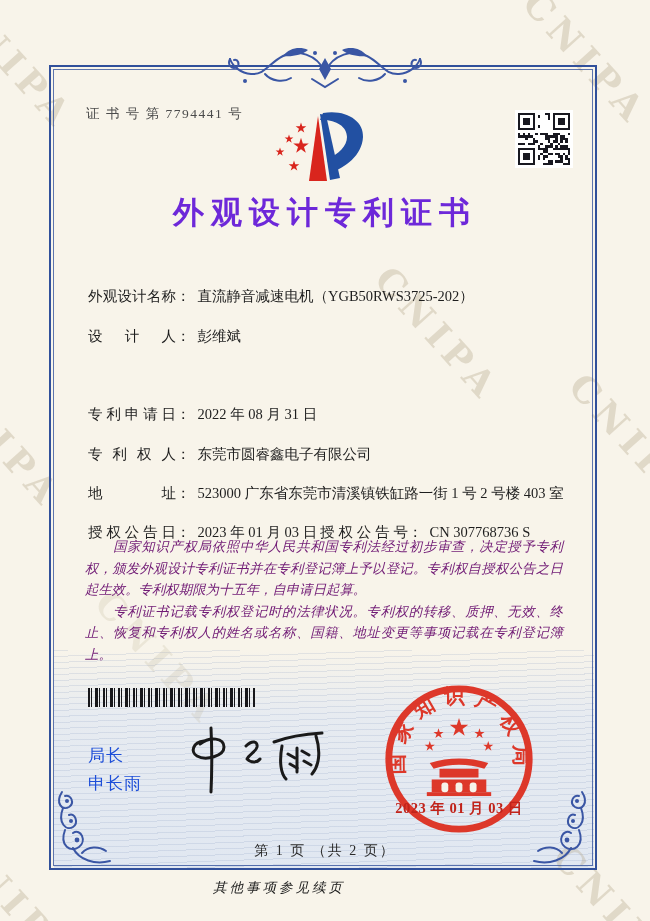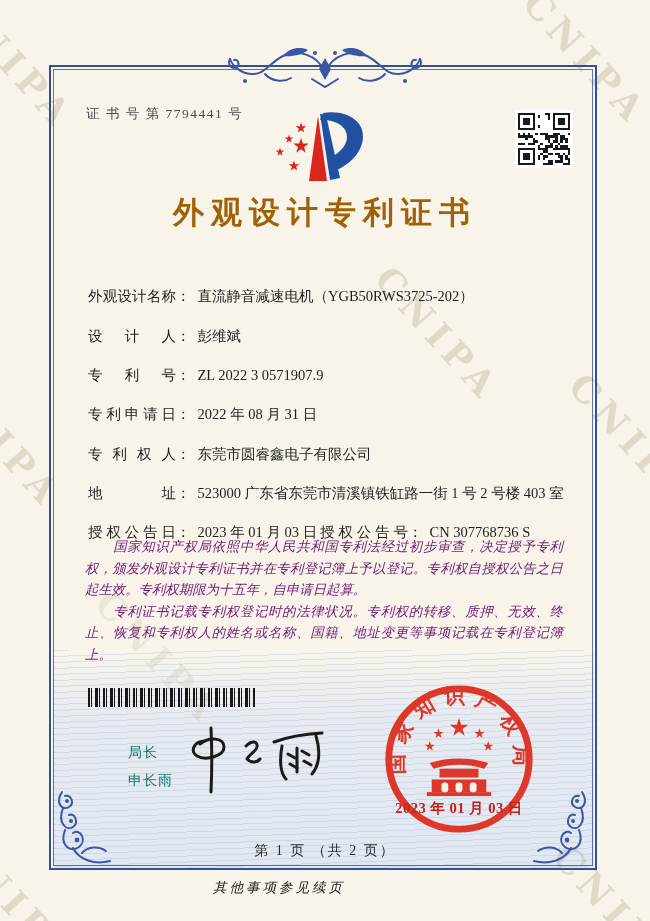--- a/index.html
+++ b/index.html
@@ -26,38 +26,38 @@
   svg .fl{fill:#3a56a4;stroke:none;}
 
   .cert-no{position:absolute;left:86px;top:105px;font-size:13.5px;color:#4b4b4b;letter-spacing:1.5px;z-index:4;}
   .logo{position:absolute;left:273px;top:109px;z-index:4;}
   .qr{position:absolute;left:515px;top:110px;width:52px;height:52px;background:#fff;padding:3px;z-index:4;
       display:grid;grid-template-columns:repeat(21,1fr);grid-template-rows:repeat(21,1fr);}
   .qr div{background:transparent;}
   .qr div.on{background:#181820;}
 
   .title{position:absolute;left:0;top:192px;width:650px;text-align:center;font-size:31px;font-weight:700;
-         letter-spacing:7px;color:#a16207;z-index:4;}
+         letter-spacing:7px;color:#6d28d9;z-index:4;}
 
   .row{position:absolute;left:88px;font-size:14.5px;color:#1e1e1e;z-index:4;white-space:nowrap;margin-top:16px;}
   .flabel{display:inline-block;width:88px;text-align:justify;text-align-last:justify;vertical-align:bottom;}
   .colon{display:inline-block;}
   .fval{margin-left:7px;}
   .pair2{position:absolute;left:232px;top:0;}
 
   .paras{position:absolute;left:85px;top:536px;width:478px;z-index:4;font-style:italic;
          font-size:13.4px;line-height:21.6px;color:#701a75;text-align:justify;}
   .paras p{margin:0;text-indent:2.1em;}
 
   .barcode{position:absolute;left:88px;top:688px;width:168px;height:19px;z-index:4;
      background:repeating-linear-gradient(90deg,#17171b 0 2px,rgba(0,0,0,0) 2px 3px,#17171b 3px 4px,
         rgba(0,0,0,0) 4px 7px,#17171b 7px 10px,rgba(0,0,0,0) 10px 11px,#17171b 11px 12px,rgba(0,0,0,0) 12px 15px);}
 
   .director{position:absolute;left:88px;z-index:4;font-family:"Liberation Sans","DejaVu Sans",sans-serif;
-            font-size:14px;color:#0f766e;letter-spacing:1px;margin-left:40px;}
+            font-size:17px;color:#1d4ed8;letter-spacing:1px;}
   .sig{position:absolute;left:178px;top:718px;z-index:4;}
 
   .seal{position:absolute;left:381px;top:681px;z-index:5;opacity:.93;}
   .seal-date{position:absolute;left:381px;top:799px;width:156px;text-align:center;z-index:6;
              font-size:14.5px;font-weight:700;color:#c1231a;letter-spacing:.5px;white-space:nowrap;}
 
   .pageno{position:absolute;left:0;top:842px;width:650px;text-align:center;font-size:14px;
           letter-spacing:2px;color:#2a2a2a;z-index:4;}
   .contnote{position:absolute;left:0;top:879px;width:558px;text-align:center;font-size:13.5px;
             font-style:italic;letter-spacing:3px;color:#1c1c1c;z-index:4;}
@@ -588,23 +588,20 @@
       <div class="on"></div>
     </div>
 
   <div class="title">外观设计专利证书</div>
 
   <div class="row" style="top:271px;">
     <span class="flabel">外观设计名称</span><span class="colon">：</span><span class="fval">直流静音减速电机（YGB50RWS3725-202）</span>
   </div>
   <div class="row" style="top:311px;">
     <span class="flabel">设计人</span><span class="colon">：</span><span class="fval">彭维斌</span>
-  </div>
-  <div class="row" style="top:350px;">
-    <span class="flabel">专利号</span><span class="colon">：</span><span class="fval">ZL 2022 3 0571907.9</span>
   </div>
   <div class="row" style="top:389px;">
     <span class="flabel">专利申请日</span><span class="colon">：</span><span class="fval">2022 年 08 月 31 日</span>
   </div>
   <div class="row" style="top:429px;">
     <span class="flabel">专利权人</span><span class="colon">：</span><span class="fval">东莞市圆睿鑫电子有限公司</span>
   </div>
   <div class="row" style="top:468px;">
     <span class="flabel">地址</span><span class="colon">：</span><span class="fval">523000 广东省东莞市清溪镇铁缸路一街 1 号 2 号楼 403 室</span>
   </div>

